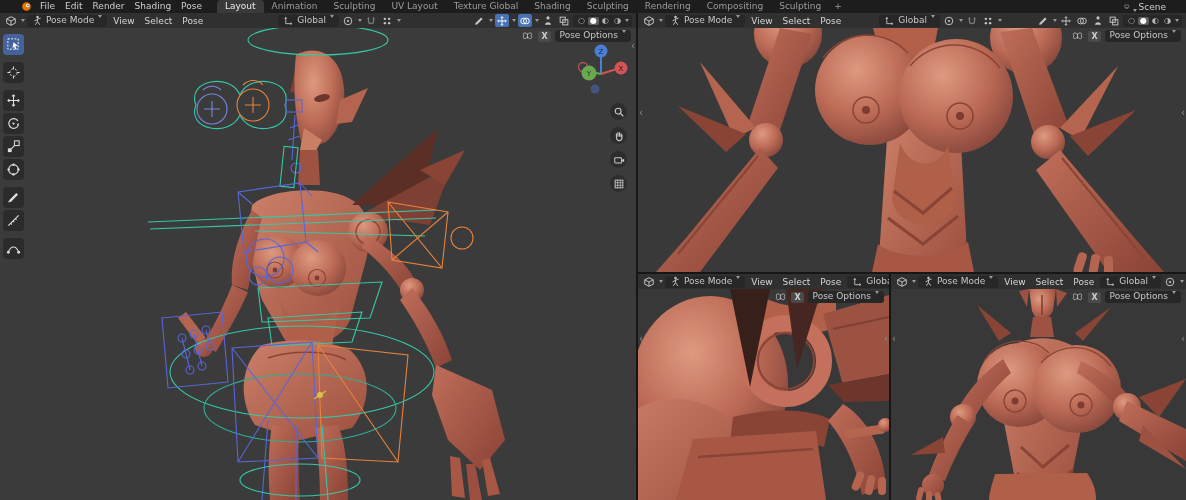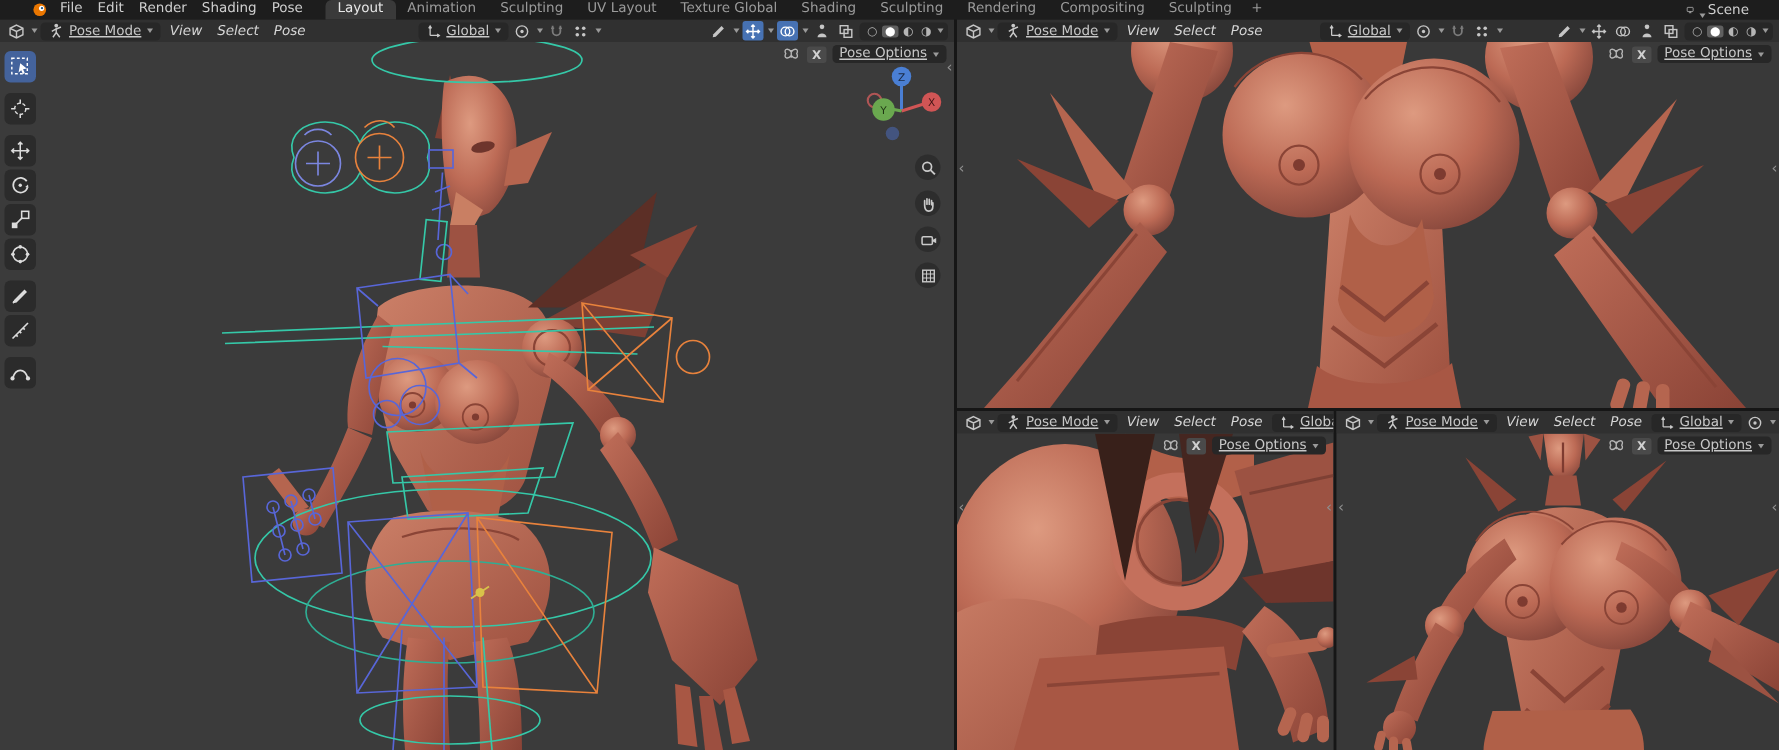--- a/index.html
+++ b/index.html
@@ -17,23 +17,23 @@
   .scene-sel{margin-left:auto;display:flex;align-items:flex-end;gap:2px;width:42px;overflow:hidden;
     white-space:nowrap;color:#cfcfcf;flex:none;}
   
   .vp{position:absolute;background:#3b3b3b;overflow:hidden;}
   #vp-left{left:0;top:13px;width:636px;height:487px;}
   #vp-tr{left:638px;top:13px;width:548px;height:259px;background:#393939;}
   #vp-bm{left:638px;top:274px;width:251px;height:226px;background:#383838;}
   #vp-br{left:891px;top:274px;width:295px;height:226px;background:#383838;}
   .vp-header{position:absolute;top:0;left:0;right:0;height:15px;background:#303030;
     display:flex;align-items:center;padding:0 4px;gap:2px;z-index:30;white-space:nowrap;overflow:hidden;}
-  .pill{display:flex;align-items:center;gap:3px;background:#272727;border-radius:3px;
-    padding:0 5px;height:12px;flex:none;text-decoration:underline;}
-  .hmenu{padding:0 4px;color:#d6d6d6;flex:none;font-style:italic;}
+  .pill{display:flex;gap:3px;background:#272727;border-radius:3px;
+    padding:0 5px;height:12px;flex:none;}
+  .hmenu{padding:0 4px;color:#d6d6d6;flex:none;}
   .hicon{width:14px;height:13px;display:flex;align-items:center;justify-content:center;
     color:#c6c6c6;border-radius:2px;flex:none;}
   .hicon.blue{background:#4772b3;color:#fff;}
   .hicon.dim{opacity:.5;}
   .chev{width:0;height:0;border-left:2.5px solid transparent;border-right:2.5px solid transparent;
     border-top:3px solid #9a9a9a;margin-left:1px;flex:none;}
   .mlauto{margin-left:auto;}
   .shadepill{display:flex;align-items:center;gap:1px;background:#272727;border-radius:3px;
     padding:0 3px;height:12px;flex:none;font-size:8px;line-height:8px;}
   .shade{padding:0 2px;color:#b5b5b5;}

